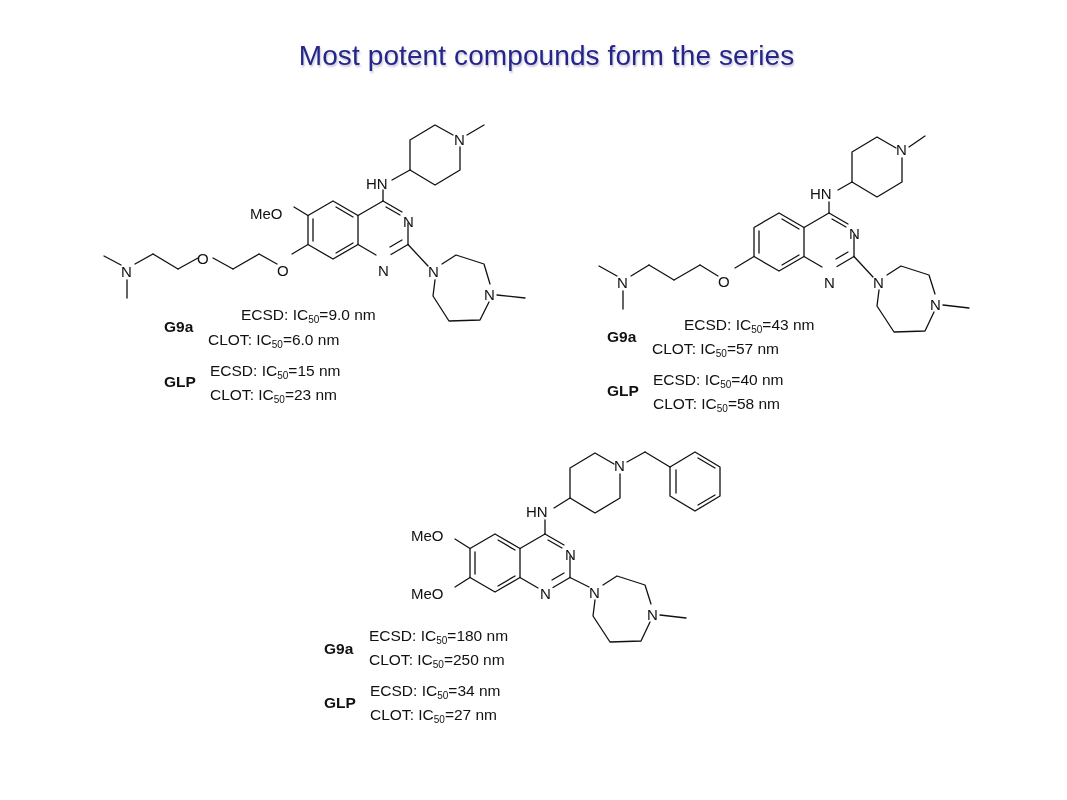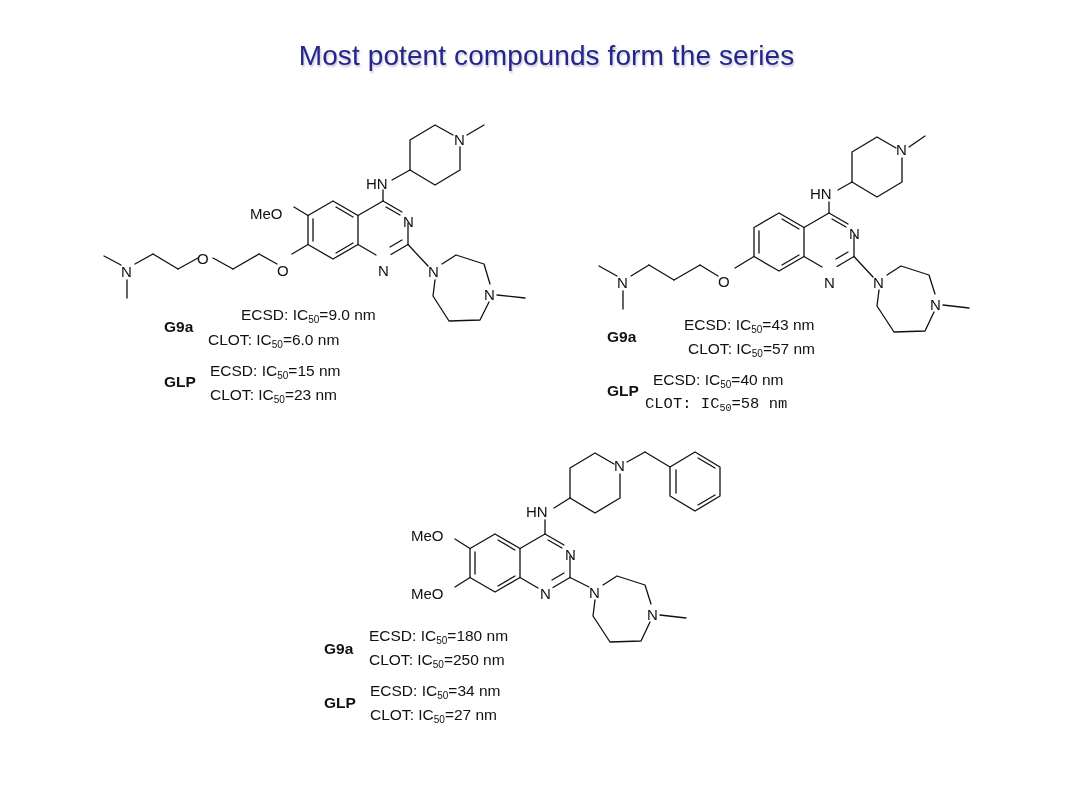--- a/index.html
+++ b/index.html
@@ -177,24 +177,24 @@
   <div class="line" style="left:44px; top:0;margin-left:33px;"><span>ECSD</span>: <span>IC</span><sub>50</sub><span>=9.0 nm</span></div>
   <div class="line" style="left:44px; top:25px;"><span>CLOT</span>: <span>IC</span><sub>50</sub><span>=6.0 nm</span></div>
   <span class="target" style="left:0; top:67px;">GLP</span>
   <div class="line" style="left:46px; top:56px;"><span>ECSD</span>: <span>IC</span><sub>50</sub><span>=15 nm</span></div>
   <div class="line" style="left:46px; top:80px;"><span>CLOT</span>: <span>IC</span><sub>50</sub><span>=23 nm</span></div>
 </div>
 
 <div class="assay" style="left:607px; top:316px; width:220px; height:100px;">
   <span class="target" style="left:0; top:12px;">G9a</span>
   <div class="line" style="left:45px; top:0;margin-left:32px;"><span>ECSD</span>: <span>IC</span><sub>50</sub><span>=43 nm</span></div>
-  <div class="line" style="left:45px; top:24px;margin-left:36px;"><span>CLOT</span>: <span>IC</span><sub>50</sub><span>=57 nm</span></div>
+  <div class="line" style="left:45px; top:24px;"><span>CLOT</span>: <span>IC</span><sub>50</sub><span>=57 nm</span></div>
   <span class="target" style="left:0; top:66px;">GLP</span>
   <div class="line" style="left:46px; top:55px;"><span>ECSD</span>: <span>IC</span><sub>50</sub><span>=40 nm</span></div>
-  <div class="line" style="left:38px; top:79px;font-family:Liberation Mono, monospace;"><span>CLOT</span>: <span>IC</span><sub>50</sub><span>=58 nm</span></div>
+  <div class="line" style="left:46px; top:79px;"><span>CLOT</span>: <span>IC</span><sub>50</sub><span>=58 nm</span></div>
 </div>
 
 <div class="assay" style="left:324px; top:627px; width:230px; height:100px;">
   <span class="target" style="left:0; top:13px;">G9a</span>
   <div class="line" style="left:45px; top:0;text-align:center;"><span>ECSD</span>: <span>IC</span><sub>50</sub><span>=180 nm</span></div>
   <div class="line" style="left:45px; top:24px;"><span>CLOT</span>: <span>IC</span><sub>50</sub><span>=250 nm</span></div>
   <span class="target" style="left:0; top:67px;">GLP</span>
   <div class="line" style="left:46px; top:55px;"><span>ECSD</span>: <span>IC</span><sub>50</sub><span>=34 nm</span></div>
   <div class="line" style="left:46px; top:79px;"><span>CLOT</span>: <span>IC</span><sub>50</sub><span>=27 nm</span></div>
 </div>

